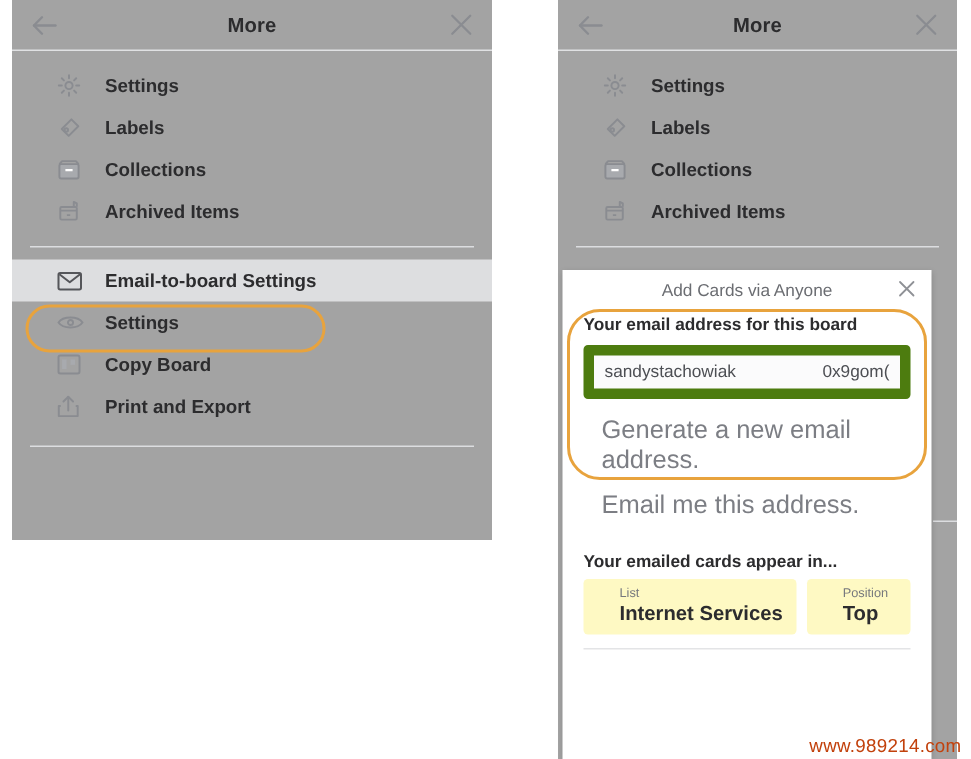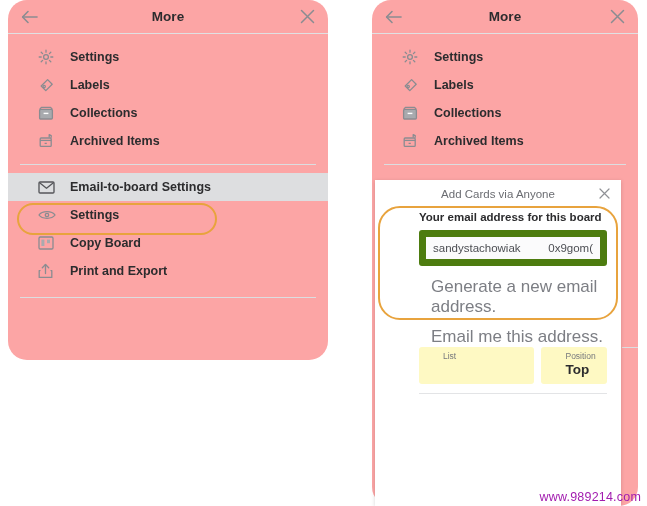--- a/index.html
+++ b/index.html
@@ -11,23 +11,22 @@
     width: 647px;
     height: 506px;
     position: relative;
     font-family: "Liberation Sans", sans-serif;
     overflow: hidden;
   }
 
   
   .panel {
     position: absolute;
-    background: #fca5a5;
+    background: #a3a3a3;
     box-sizing: border-box;
-    border-radius: 19px;
   }
 
   .panel-header {
     position: relative;
     height: 33px;
     display: flex;
     align-items: center;
     justify-content: center;
     border-bottom: 1px solid #e0e1e3;
   }
@@ -123,21 +122,20 @@
     position: absolute;
     right: 9px;
     top: 50%;
     transform: translateY(-50%);
     cursor: pointer;
     width: 16px; height: 16px;
     display:flex; align-items:center; justify-content:center;
   }
   .popup-body {
     padding: 0 14px;
-    margin-left: 30px;
   }
   .section-label {
     font-size: 11.5px;
     font-weight: bold;
     color: #2c2c2e;
     margin: 4px 0 7px 0;
   }
   .email-input {
     display: flex;
     align-items: center;
@@ -215,21 +213,21 @@
     color: #7d7f85;
     text-decoration: underline;
     cursor: pointer;
   }
 
   .watermark {
     position: absolute;
     right: 6px;
     bottom: 2px;
     font-size: 12.5px;
-    color: #a21caf;
+    color: #c2410c;
     letter-spacing: 0.2px;
     font-family: "Liberation Sans", sans-serif;
     white-space: nowrap;
     margin-left: 32px;
   }
 </style>
 </head>
 <body>
 
 <div class="panel" id="left-panel" style="left:8px; top:0px; width:320px; height:360px;">
@@ -466,24 +464,26 @@
       <span class="right-txt">0x9gom(</span>
     </div>
 
     <div class="link-row">
       <span class="plain-link">Generate a new email address.</span>
     </div>
     <div class="link-row" style="margin-top:10px;">
       <span class="plain-link">Email me this address.</span>
     </div>
 
+    <div class="appear-label" style="margin-top:22px;">Your emailed cards appear in...</div>
 
     <div class="selects">
       <div class="select-box list">
         <div class="select-cap">List</div>
+        <div class="select-val">Internet Services</div>
       </div>
       <div class="select-box pos">
         <div class="select-cap">Position</div>
         <div class="select-val">Top</div>
       </div>
     </div>
 
     <div class="tip-sep"></div>
 
 

